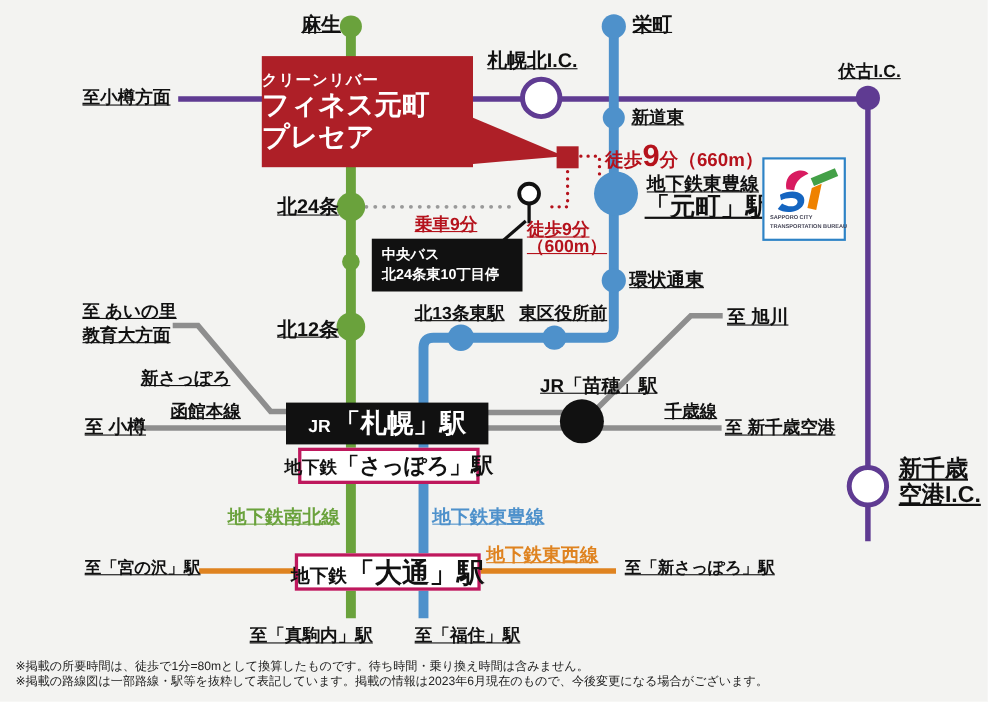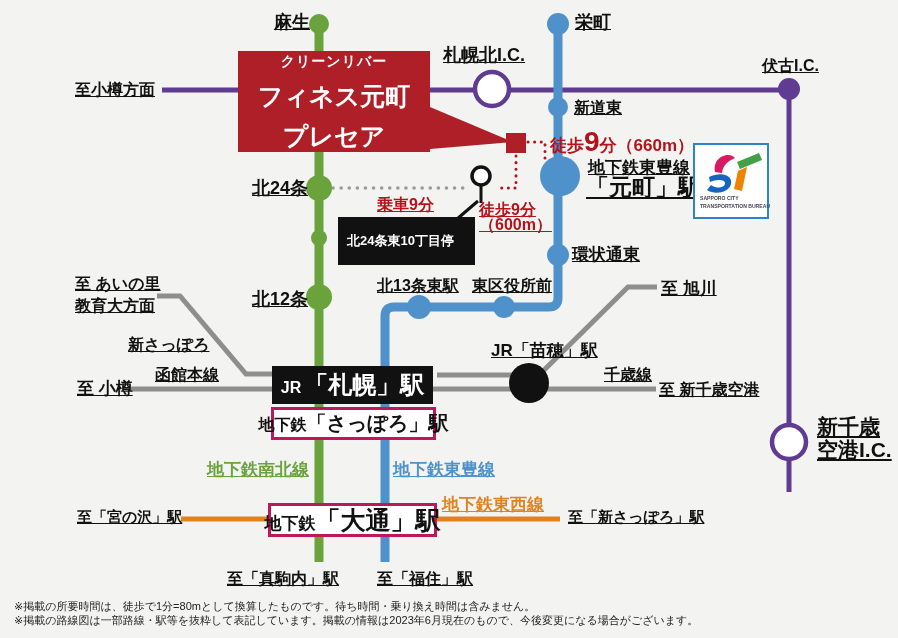--- a/index.html
+++ b/index.html
@@ -15,21 +15,21 @@
   .green-t{color:var(--line_green,#6aa23c);}
   .blue-t{color:var(--line_blue,#4e91cb);}
   .orange-t{color:var(--line_orange,#df8320);}
   .box{position:absolute;display:flex;align-items:center;justify-content:center;font-weight:bold;box-sizing:border-box;}
   .box .bl{display:flex;align-items:baseline;white-space:nowrap;}
   .box-black{background:#111;color:#fff;}
   .box-outline{background:#fff;border:3px solid #be185d;color:#111;}
   .property{
     position:absolute;left:238px;top:51px;width:192px;height:101px;
     background:var(--brand_red,#ae1f27);color:#fff;font-weight:bold;
-    display:flex;flex-direction:column;align-items:center;justify-content:center;gap:14px;
+    display:flex;flex-direction:column;align-items:flex-start;justify-content:center;gap:3px;
     text-align:center;line-height:1.05;
   }
   .busbox{
     position:absolute;left:338px;top:217px;width:137px;height:48px;
     background:#111;color:#fff;font-weight:bold;font-size:13px;line-height:1.45;
     display:flex;flex-direction:column;justify-content:center;padding-left:9px;box-sizing:border-box;
   }
   .stlogo{
     position:absolute;left:693px;top:143px;width:76px;height:76px;
     background:#fff;border:2px solid var(--st_border_blue,#2e83c6);box-sizing:border-box;
@@ -121,36 +121,37 @@
     </svg>
     <div class="en" style="top:51px;">SAPPORO CITY</div>
     <div class="en" style="top:59px;">TRANSPORTATION BUREAU</div>
   </div>
 
   <div class="lbl" style="left:250px;top:178px;width:58px;text-align:right;font-size:18px;">北24条</div>
   <div class="lbl red" style="left:377px;top:196px;font-size:16px;">乗車9分</div>
   <div class="lbl red" style="left:479px;top:201px;font-size:16px;">徒歩9分</div>
   <div class="lbl red" style="left:479px;top:216px;font-size:16px;">（600m）</div>
   <div class="busbox">
+    <div>中央バス</div>
     <div>北24条東10丁目停</div>
   </div>
 
   <div class="lbl" style="left:572px;top:245px;font-size:17px;">環状通東</div>
   <div class="lbl" style="left:377px;top:277px;font-size:16px;">北13条東駅</div>
   <div class="lbl" style="left:472px;top:277px;font-size:16px;">東区役所前</div>
   <div class="lbl" style="left:661px;top:279px;font-size:17px;">至 旭川</div>
 
   <div class="lbl" style="left:75px;top:275px;font-size:16px;">至 あいの里</div>
   <div class="lbl" style="left:75px;top:297px;font-size:16px;">教育大方面</div>
   <div class="lbl" style="left:250px;top:289px;width:58px;text-align:right;font-size:18px;">北12条</div>
   <div class="lbl" style="left:128px;top:336px;font-size:16px;">新さっぽろ</div>
   <div class="lbl" style="left:155px;top:366px;font-size:16px;">函館本線</div>
   <div class="lbl" style="left:77px;top:379px;font-size:17px;">至 小樽</div>
 
-  <div class="box box-black" style="left:272px;top:366px;width:161px;height:38px;">
+  <div class="box box-black" style="left:260px;top:366px;width:184px;height:38px;">
     <span class="bl">
         <span style="font-size:16px;margin-right:3px;">JR</span>
         <span style="font-size:24px;">「札幌」駅</span>
       </span>
   </div>
 
   <div class="lbl" style="left:491px;top:341px;font-size:17px;">JR「苗穂」駅</div>
   <div class="lbl" style="left:604px;top:366px;font-size:16px;">千歳線</div>
   <div class="lbl" style="left:659px;top:381px;font-size:16px;">至 新千歳空港</div>
 

